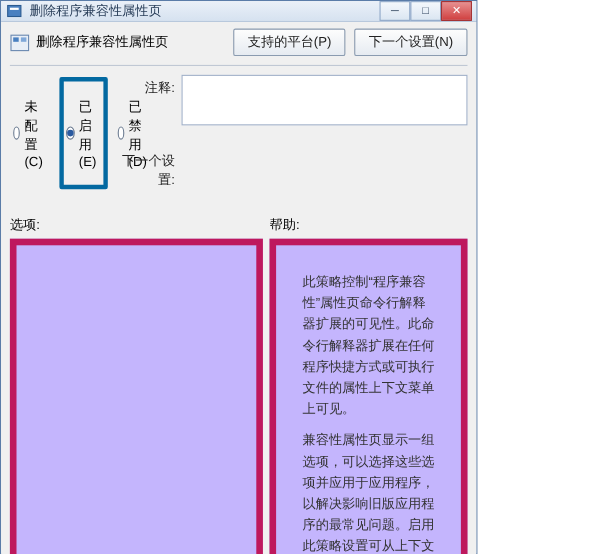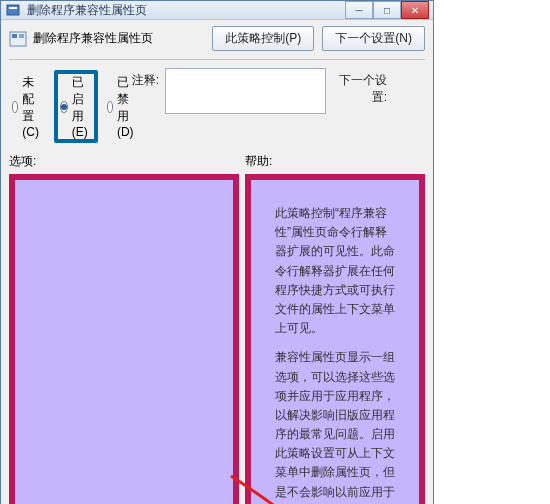--- a/index.html
+++ b/index.html
@@ -16,26 +16,26 @@
 .header-icon-label{display:flex;align-items:center;gap:6px;flex:1}
 .header-icon{width:18px;height:18px}
 .btn{padding:3px 12px;border:1px solid #8a9bb0;background:linear-gradient(#fdfdfd,#e6ebf1);cursor:pointer;color:#222;border-radius:2px}
 .divider{height:1px;background:#c0c8d4;margin:4px 0 8px}
 .main-config{display:flex;gap:8px}
 .radio-col{width:86px;display:flex;gap:6px;padding-top:2px}
 .radio-row{display:flex;align-items:center;gap:4px;cursor:pointer;padding:1px 3px;border-radius:2px}
 .radio-row.highlight{border:4px solid #0369a1;padding:0 2px}
 .radio{width:12px;height:12px;border:1px solid #6a7a90;border-radius:50%;background:#fff;display:flex;align-items:center;justify-content:center}
 .radio.checked::after{content:"";width:6px;height:6px;background:#2a5aa0;border-radius:50%}
-.config-right{flex:1;display:flex;flex-direction:row;gap:5px}
+.config-right{flex:1;display:flex;flex-direction:column;gap:20px}
 .config-row{display:flex;align-items:flex-start;gap:6px}
 .config-label{width:56px;text-align:right;padding-top:4px;color:#222}
 .textarea{flex:1;height:46px;border:1px solid #a0b0c8;background:#fff;padding:2px;resize:none;font-family:inherit}
 .platform-input{flex:1;height:20px;border:1px solid #a0b0c8;background:#fff;padding:2px 4px;color:#444}
-.mid-labels{display:flex;margin-top:10px;margin-bottom:4px}
+.mid-labels{display:flex;margin-top:24px;margin-bottom:4px}
 .mid-labels .left{flex:0 0 236px}
 .mid-labels .right{flex:1}
 .panels{display:flex;gap:6px;flex:1;min-height:250px}
 .panel{border:6px solid #be185d;background:#c4b5fd;padding:24px;overflow:auto}
 .panel.left{flex:0 0 230px}
 .panel.right{flex:1;font-size:12px;color:#333;line-height:1.6}
 .panel.right p{margin-bottom:10px}
 .footer{display:flex;justify-content:space-between;gap:8px;padding:10px 8px;position:relative}
 .arrow{position:absolute;pointer-events:none;right:44px;bottom:34px;width:160px;height:120px}
 </style>
@@ -63,21 +63,21 @@
       <div class="header-icon-label">
         <span class="header-icon">
           <svg width="18" height="18" viewBox="0 0 18 18">
               <rect x="1" y="2" width="16" height="14" fill="#e8eef6" stroke="#6a88b0"></rect>
               <rect x="3" y="4" width="5" height="4" fill="#4a80c0"></rect>
               <rect x="10" y="4" width="5" height="4" fill="#80a8d8"></rect>
             </svg>
         </span>
         <span>删除程序兼容性属性页</span>
       </div>
-      <button class="btn">此策略控制(P)</button>
+      <button class="btn">支持的平台(P)</button>
       <button class="btn">下一个设置(N)</button>
     </div>
     <div class="divider"></div>
 
     <div class="main-config">
       <div class="radio-col">
         <label class="radio-row">
           <span class="radio"></span>
           <span>未配置(C)</span>
         </label>

